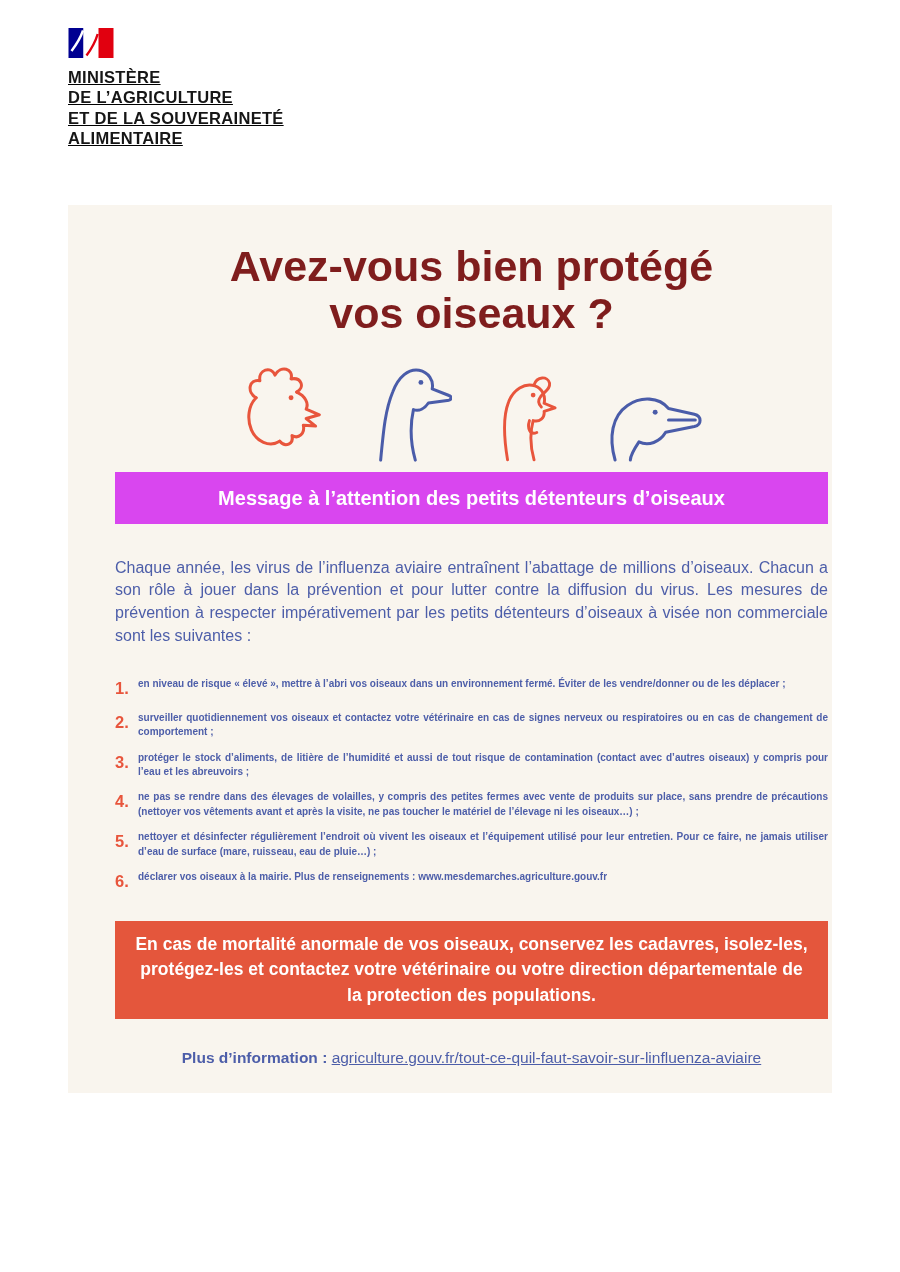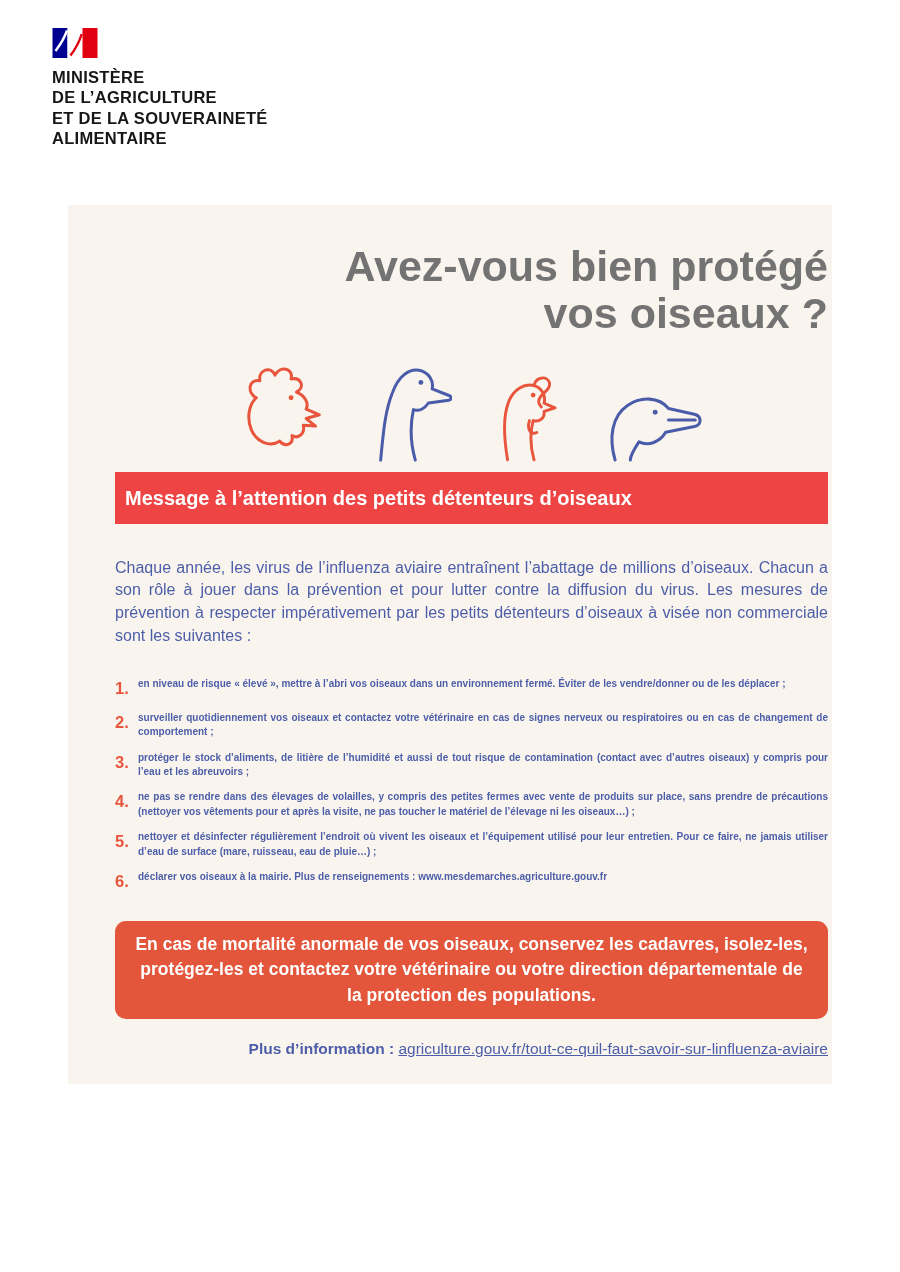--- a/index.html
+++ b/index.html
@@ -6,21 +6,21 @@
   html,body { background:#ffffff; }
   body {
     width:900px; height:1272px;
     font-family:"Liberation Sans", sans-serif;
     position:relative;
     overflow:hidden;
   }
   .page { width:900px; height:1272px; position:relative; background:#fff; }
 
   
-  .gov-header { position:absolute; left:52px; top:28px; }
+  .gov-header { position:absolute; left:68px; top:28px;text-decoration:underline; }
   .flag svg { display:block; width:46px; height:30px; }
   .ministry-name {
     margin-top:9px;
     font-weight:bold; font-size:16.5px; line-height:1.24;
     letter-spacing:0.3px; color:#161616;
   }
   .motto {
     margin-top:12px;
     font-family:"DejaVu Serif", serif; font-style:italic;
     font-size:11px; line-height:1.5; color:#161616;
@@ -31,31 +31,31 @@
     position:absolute; left:68px; top:205px; width:764px;
     background:#f9f5ee;
     padding:38px 4px 26px 47px;
   }
   .surtitle {
     text-align:center; color:#e8553c;
     font-size:28px; letter-spacing:1px; font-weight:400;
     margin-bottom:16px;
   }
   .title {
-    text-align:right; color:#737373;
+    text-align:center; color:#7f1d1d;
     font-size:43px; font-weight:bold; line-height:1.1;
     margin-bottom:12px;
   }
   .birds {
     display:flex; justify-content:center; align-items:flex-end;
     gap:30px; height:112px; margin-bottom:10px;
   }
   .birds svg { display:block; }
   .blue-banner {
-    background:#ef4444; color:#fff; text-align:left;
+    background:#d946ef; color:#fff; text-align:center;
     font-weight:bold; font-size:20px; line-height:1.5;
     padding:11px 10px; margin-bottom:33px;
   }
   .intro {
     color:#4d5ea9; font-size:16px; line-height:1.43;
     text-align:justify; margin-bottom:29px;
   }
   .measures { list-style:none; }
   .measure { display:flex; margin-bottom:11px; }
   .num {
@@ -63,24 +63,24 @@
     flex:0 0 23px; line-height:1.38;
   }
   .mtext {
     color:#4d5ea9; font-weight:bold; font-size:10px;
     line-height:1.44; text-align:justify; flex:1;
   }
   .inline-link { color:#4d5ea9; cursor:pointer; }
   .red-banner {
     background:#e4563c; color:#fff; font-weight:bold;
     font-size:17.5px; line-height:1.45; text-align:center;
-    padding:11px 18px; margin-top:28px;border-radius:11px;
+    padding:11px 18px; margin-top:28px;
   }
   .more-info {
-    text-align:right; margin-top:21px;
+    text-align:center; margin-top:30px;
     color:#4d5ea9; font-size:15.5px; white-space:nowrap;
   }
   .mi-label { font-weight:bold; }
   .mi-link { color:#4d5ea9; text-decoration:underline; cursor:pointer; font-weight:400; }
 </style>
 </head>
 <body>
 
 <div class="page">
 
@@ -160,21 +160,21 @@
       <li class="measure">
         <span class="num">2.</span>
         <span class="mtext">surveiller quotidiennement vos oiseaux et contactez votre vétérinaire en cas de signes nerveux ou respiratoires ou en cas de changement de comportement ;</span>
       </li>
       <li class="measure">
         <span class="num">3.</span>
         <span class="mtext">protéger le stock d’aliments, de litière de l’humidité et aussi de tout risque de contamination (contact avec d’autres oiseaux) y compris pour l’eau et les abreuvoirs ;</span>
       </li>
       <li class="measure">
         <span class="num">4.</span>
-        <span class="mtext">ne pas se rendre dans des élevages de volailles, y compris des petites fermes avec vente de produits sur place, sans prendre de précautions (nettoyer vos vêtements pour et après la visite, ne pas toucher le matériel de l’élevage ni les oiseaux…) ;</span>
+        <span class="mtext">ne pas se rendre dans des élevages de volailles, y compris des petites fermes avec vente de produits sur place, sans prendre de précautions (nettoyer vos vêtements avant et après la visite, ne pas toucher le matériel de l’élevage ni les oiseaux…) ;</span>
       </li>
       <li class="measure">
         <span class="num">5.</span>
         <span class="mtext">nettoyer et désinfecter régulièrement l’endroit où vivent les oiseaux et l’équipement utilisé pour leur entretien. Pour ce faire, ne jamais utiliser d’eau de surface (mare, ruisseau, eau de pluie…) ;</span>
       </li>
       <li class="measure">
         <span class="num">6.</span>
         <span class="mtext"><span>déclarer vos oiseaux à la mairie. Plus de renseignements : </span><a class="inline-link">www.mesdemarches.agriculture.gouv.fr</a></span>
       </li>
     </ol>

